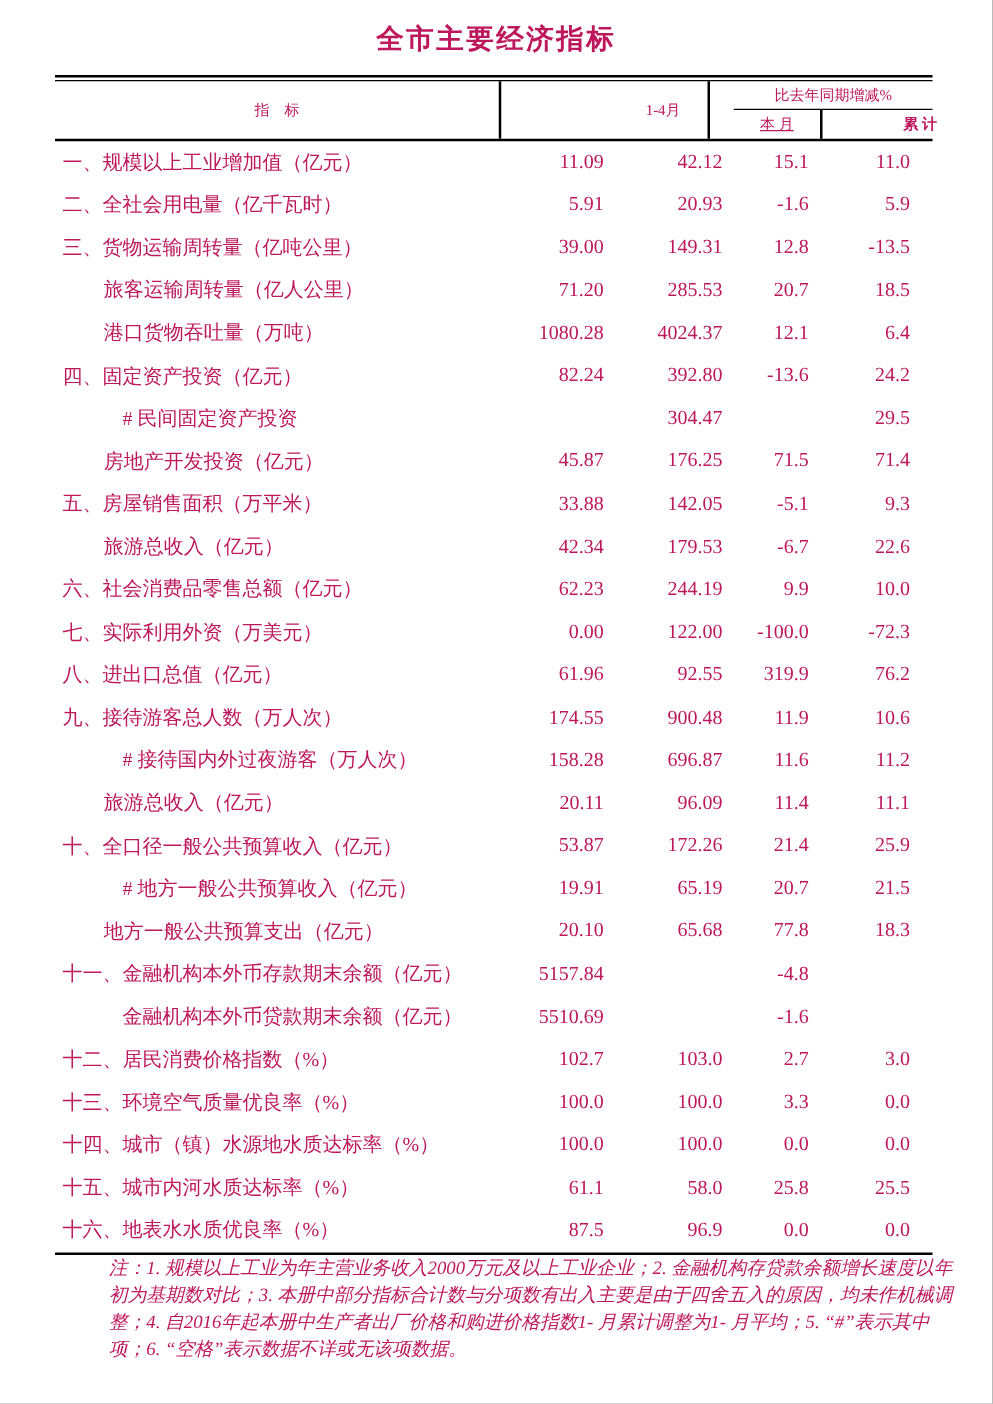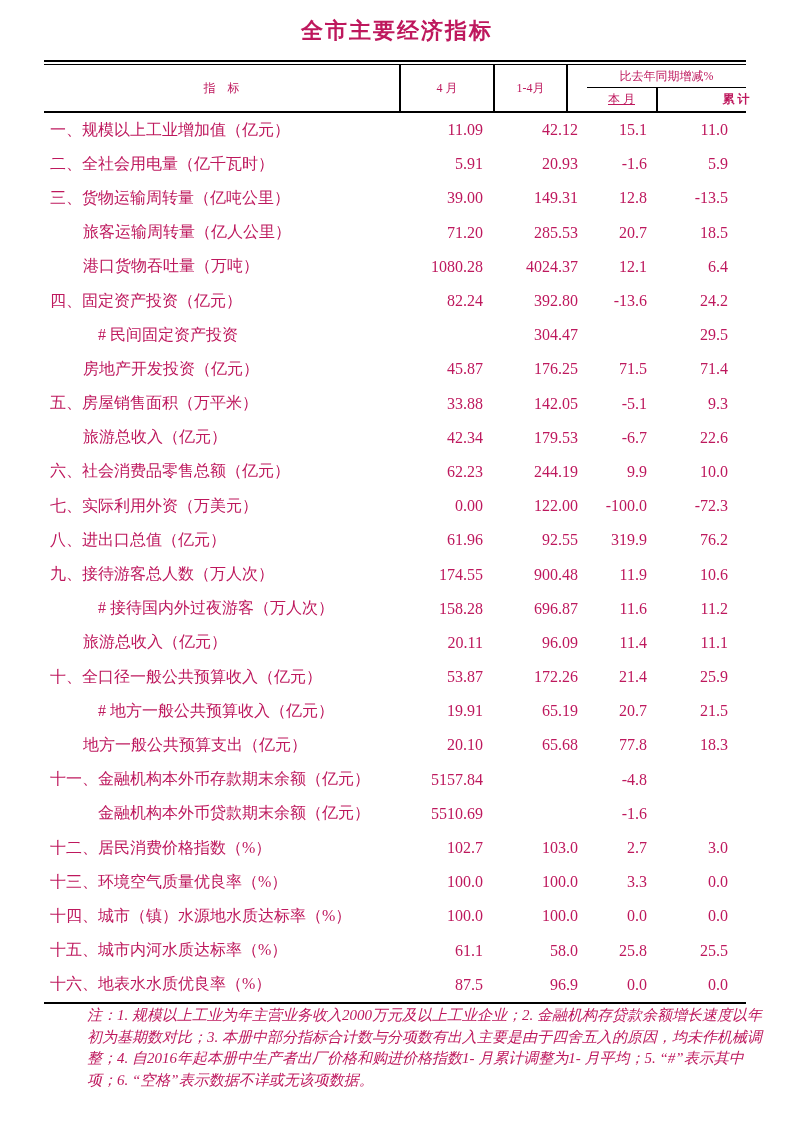--- a/index.html
+++ b/index.html
@@ -63,21 +63,20 @@
 
 <div class="page">
   <div class="title">全市主要经济指标</div>
 
   <div class="table">
     <div class="rule rule-top1"></div>
     <div class="rule rule-top2"></div>
 
     <div class="head">
       <div class="hcell h-ind">指　标</div>
-      <div class="hcell h-apr">4 月</div>
       <div class="hcell h-jan">1-4月</div>
       <div class="hcell h-yoy">比去年同期增减%</div>
       <div class="hcell h-tm">本 月</div>
       <div class="hcell h-cum">累 计</div>
     </div>
 
     <div class="rule rule-head-bottom"></div>
 
     <div class="rows">
       <div class="row">

